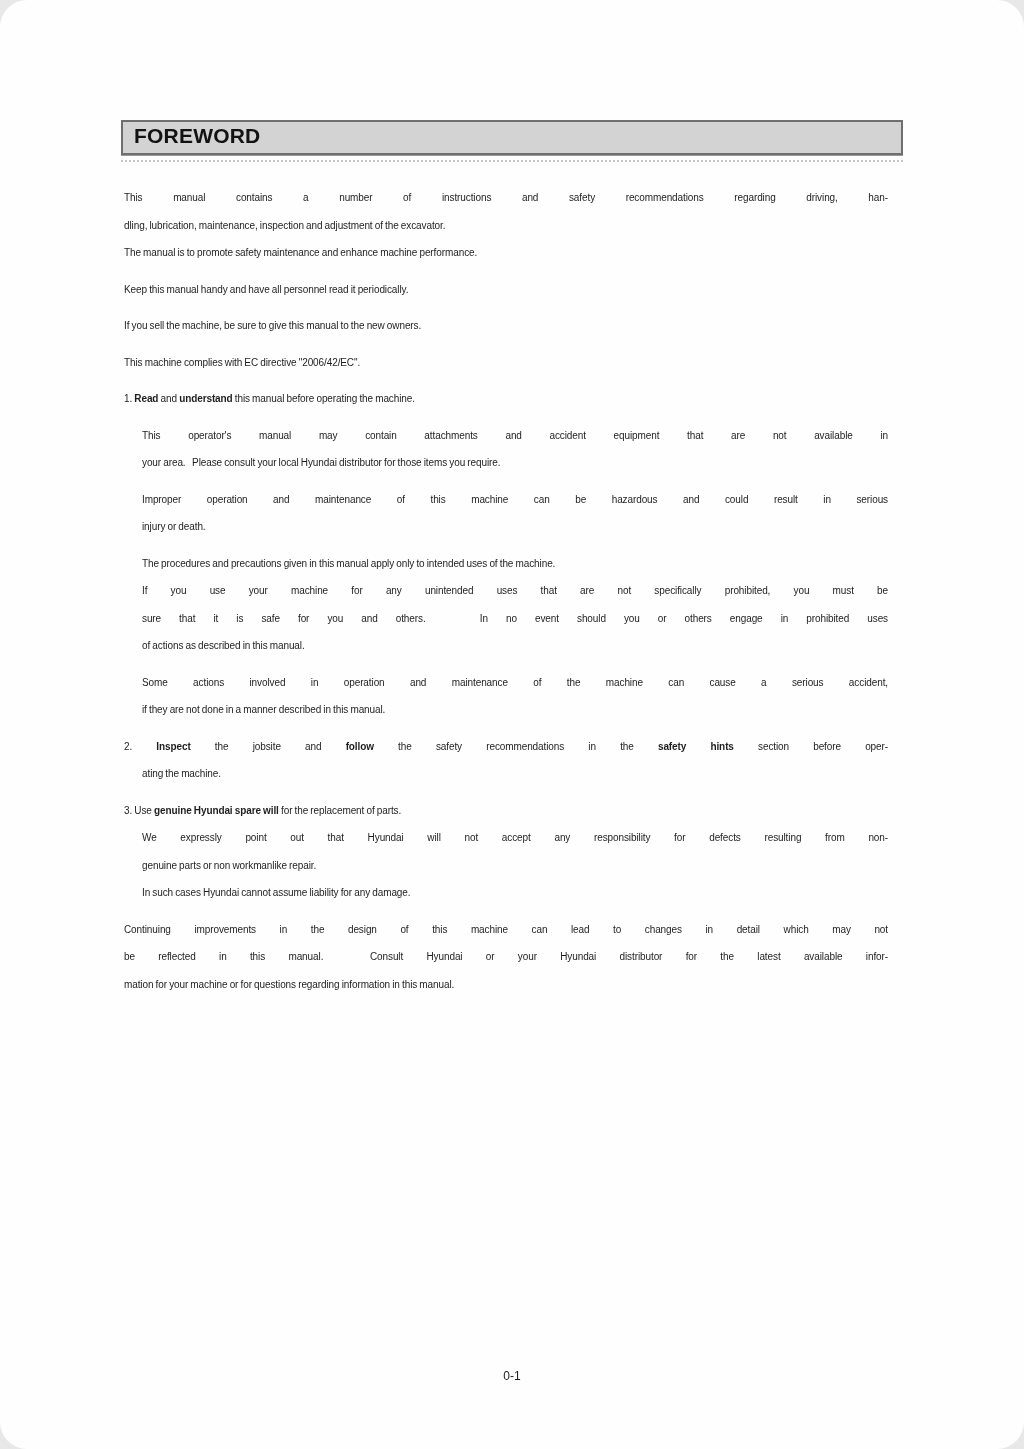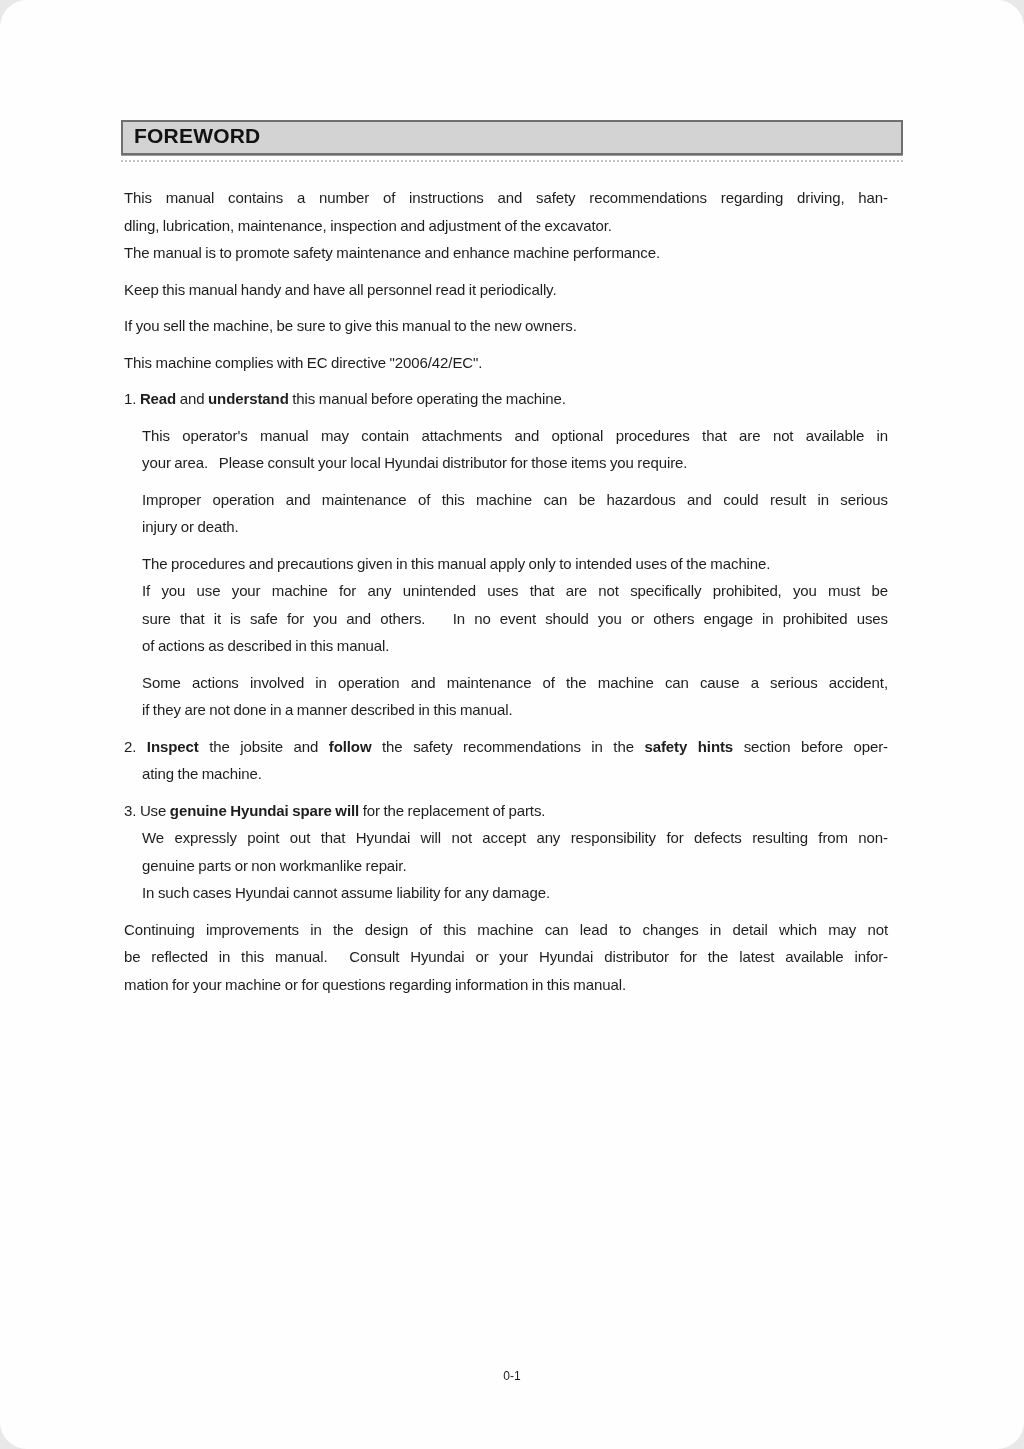--- a/index.html
+++ b/index.html
@@ -38,21 +38,21 @@
     top: 160px;
     width: 782px;
     height: 0;
     border-top: 2px dotted #c3c3c3;
   }
   .body {
     position: absolute;
     left: 124px;
     top: 184px;
     width: 764px;
-    font-size: 15px;
+    font-size: 10px;
     letter-spacing: -0.1px;
     word-spacing: -0.5px;
   }
   .para { margin: 0 0 9px 0; }
   .para.indent { padding-left: 18px; }
   .line {
     line-height: 27.5px;
     white-space: nowrap;
   }
   .line.j {
@@ -92,21 +92,21 @@
       <div class="para">
         <div class="line"><span>If you sell the machine, be sure to give this manual to the new owners.</span></div>
       </div>
       <div class="para">
         <div class="line"><span>This machine complies with EC directive "2006/42/EC".</span></div>
       </div>
       <div class="para">
         <div class="line"><span>1. </span><span class="b">Read</span><span> and </span><span class="b">understand</span><span> this manual before operating the machine.</span></div>
       </div>
       <div class="para indent">
-        <div class="line j"><span>This operator's manual may contain attachments and optional procedures that are not available in</span></div>
+        <div class="line j"><span>This operator's manual may contain attachments and accident equipment that are not available in</span></div>
         <div class="line"><span>your area.&nbsp;&nbsp; Please consult your local Hyundai distributor for those items you require.</span></div>
       </div>
       <div class="para indent">
         <div class="line j"><span>Improper operation and maintenance of this machine can be hazardous and could result in serious</span></div>
         <div class="line"><span>injury or death.</span></div>
       </div>
       <div class="para indent">
         <div class="line"><span>The procedures and precautions given in this manual apply only to intended uses of the machine.</span></div>
         <div class="line j"><span>If you use your machine for any unintended uses that are not specifically prohibited, you must be</span></div>
         <div class="line j"><span>sure that it is safe for you and others.&nbsp;&nbsp; In no event should you or others engage in prohibited uses</span></div>

